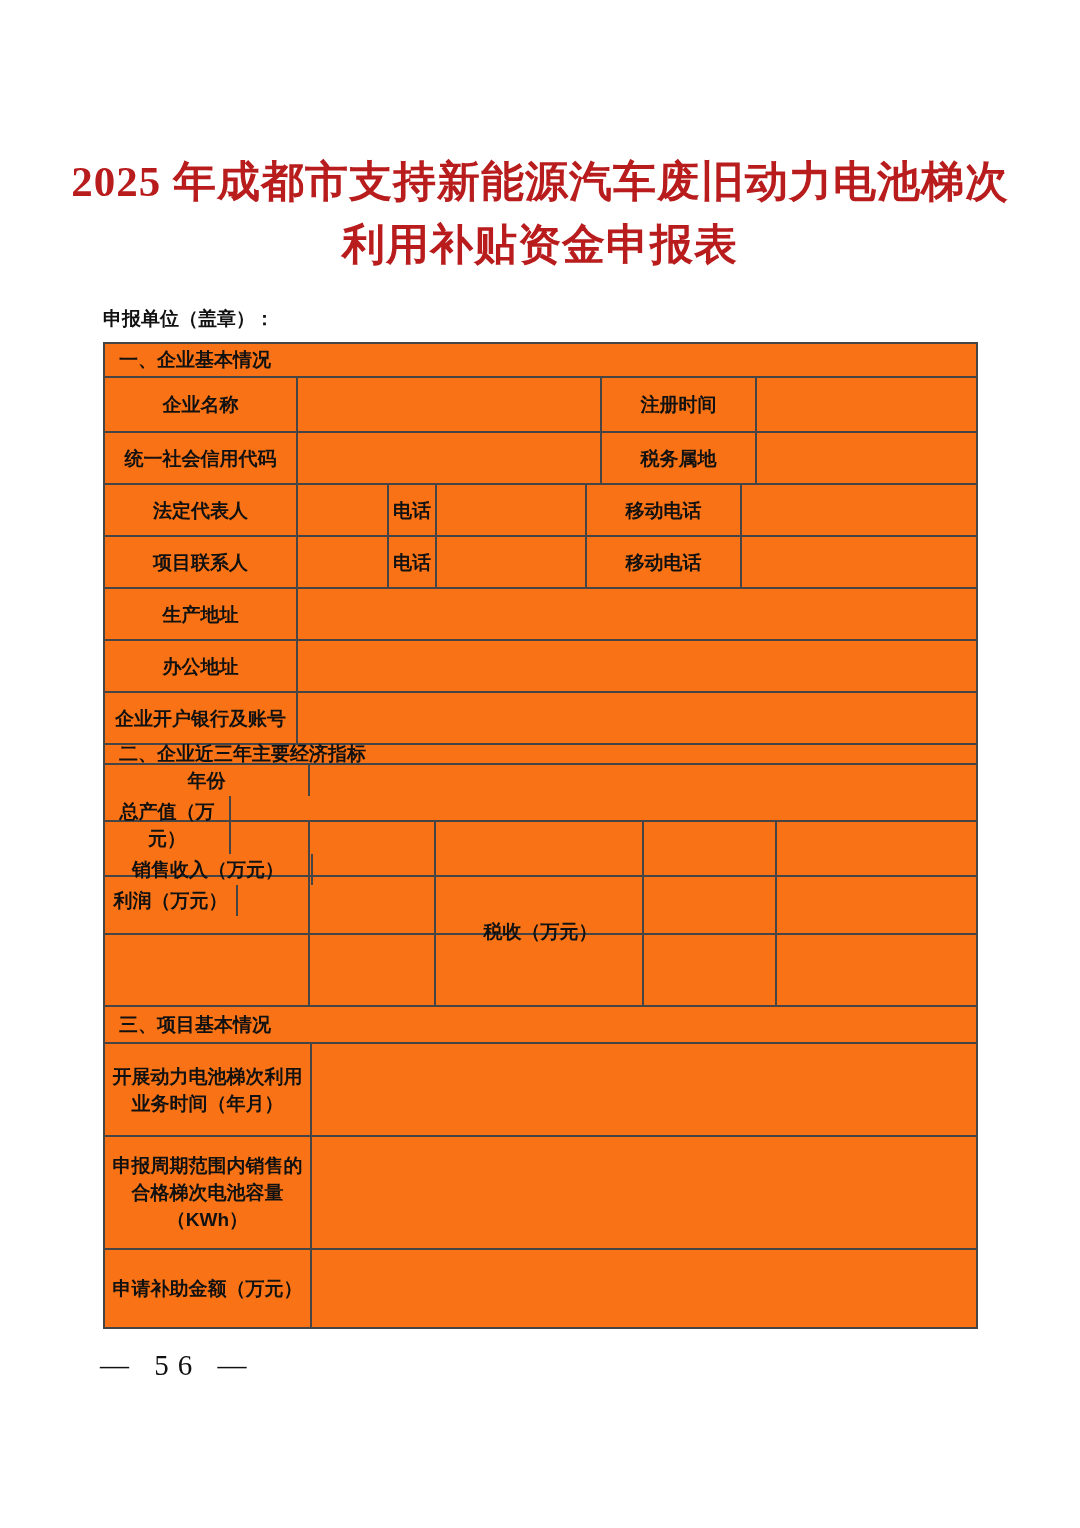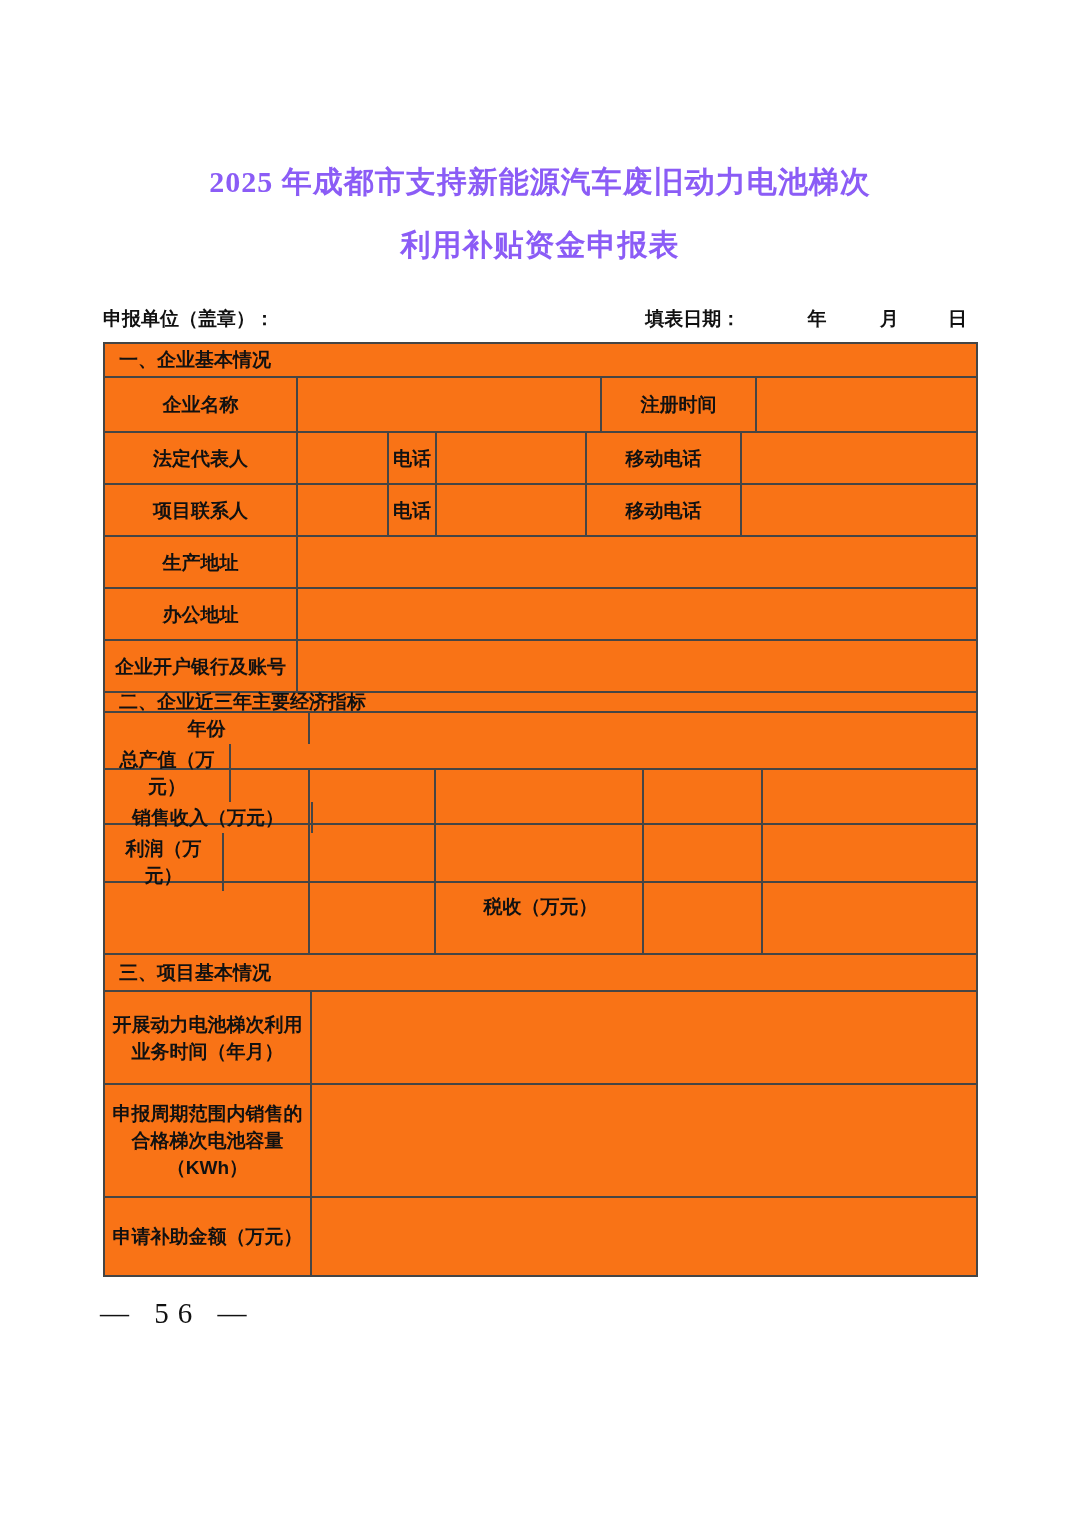--- a/index.html
+++ b/index.html
@@ -9,23 +9,23 @@
     background:#ffffff;
     color:#111111;
     font-family:"Liberation Sans", sans-serif;
     overflow:hidden;
   }
   .title{
     margin:150px 60px 0;
     text-align:center;
     font-family:"Liberation Serif", serif;
     font-weight:700;
-    font-size:30px;
+    font-size:43px;
     line-height:63px;
-    color:#8b5cf6;
+    color:#b91c1c;
     letter-spacing:1px;
   }
   .meta-row{
     margin:30px 103px 10px;
     display:flex;
     justify-content:space-between;
     align-items:baseline;
     font-size:19px;
     font-weight:600;
   }
@@ -72,21 +72,21 @@
     font-weight:600;
   }
   
   .h32{height:32px;} .h36{height:20px;text-align:right;} .h37{height:37px;}
   .h52{height:52px;} .h55{height:55px;} .h57{height:57px;flex-direction:column;}
   .h58{height:58px;} .h72{height:72px;} .h79{height:79px;}
   .h93{height:93px;} .h113{height:113px;}
   
   .w-a{width:193px;} .w-b{width:304px;} .w-c{width:155px;}
   .w-p1{width:91px;} .w-p2{width:48px;} .w-p3{width:150px;}
-  .w-e1{width:205px;} .w-e2{width:126px;} .w-e3{width:208px;} .w-e4{width:119px;}
+  .w-e1{width:205px;} .w-e2{width:126px;} .w-e3{width:208px;} .w-e4{width:133px;}
   .w-g{width:207px;}
   .multiline{display:block;}
   .footer{
     margin:20px 0 0 100px;
     font-family:"Liberation Serif", serif;
     font-size:29px;
     color:#111;
     letter-spacing:9px;
   }
 </style>
@@ -95,39 +95,39 @@
 
 <div class="page">
 
   <h1 class="title">
     <span>2025 年成都市支持新能源汽车废旧动力电池梯次</span><br>
     <span>利用补贴资金申报表</span>
   </h1>
 
   <div class="meta-row">
     <span>申报单位（盖章）：</span>
-    <span class="date-group">
-      <span>填表日期：</span>
-      <span class="dg-year">年</span>
-      <span class="dg-month">月</span>
-      <span class="dg-day">日</span>
-    </span>
   </div>
 
   <div class="form-table">
 
     <div class="row sec-bar h32">一、企业基本情况</div>
 
     <div class="row h55">
       <div class="cell w-a">企业名称</div>
       <div class="cell value w-b"></div>
       <div class="cell w-c">注册时间</div>
       <div class="cell value last"></div>
     </div>
 
+    <div class="row h52">
+      <div class="cell w-a">统一社会信用代码</div>
+      <div class="cell value w-b"></div>
+      <div class="cell w-c">税务属地</div>
+      <div class="cell value last"></div>
+    </div>
 
     <div class="row h52">
       <div class="cell w-a">法定代表人</div>
       <div class="cell value w-p1"></div>
       <div class="cell w-p2">电话</div>
       <div class="cell value w-p3"></div>
       <div class="cell w-c">移动电话</div>
       <div class="cell value last"></div>
     </div>
 

